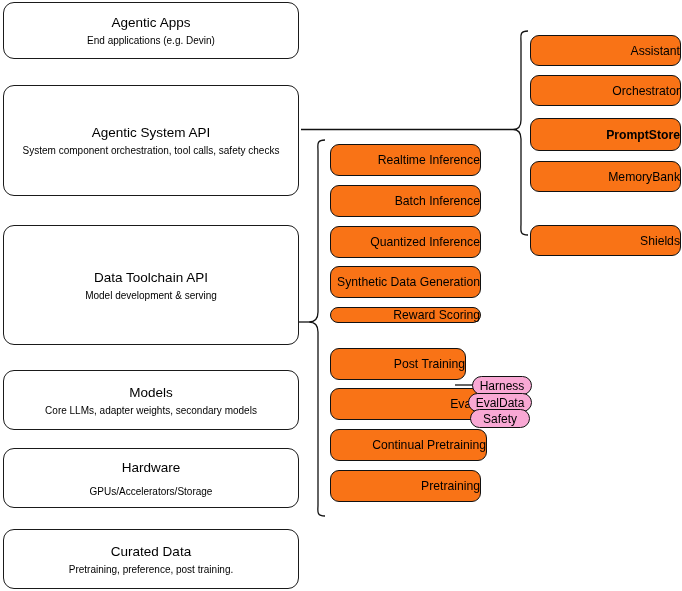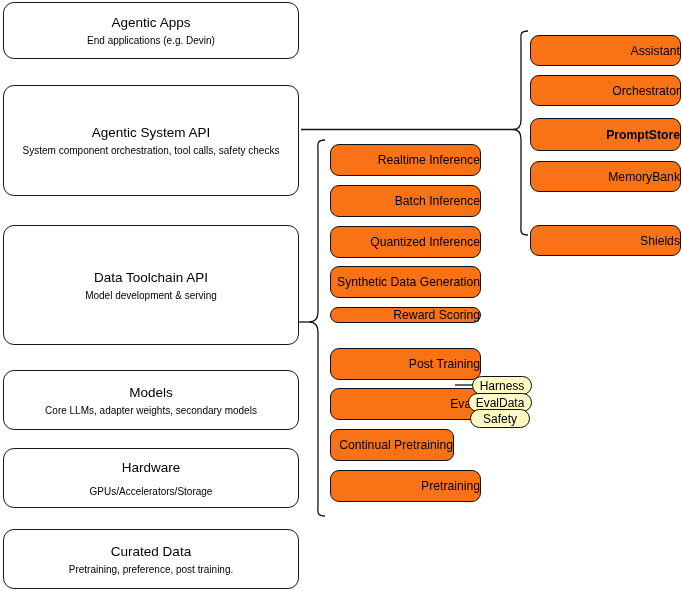--- a/index.html
+++ b/index.html
@@ -61,21 +61,21 @@
     color: #000;
     white-space: nowrap;
   }
 
   
   .pill {
     position: absolute;
     box-sizing: border-box;
     border: 1.4px solid #111111;
     border-radius: 999px;
-    background: #fef9c3;
+    background: #f9a8d4;
     display: flex;
     align-items: center;
     justify-content: center;
     font-size: 12px;
     color: #000;
     white-space: nowrap;
   }
 
   
   #wires {
@@ -161,27 +161,27 @@
   </div>
   <div class="item-box" style="left:330px; top:226px; width:151px; height:32px;">
     <span>Quantized Inference</span>
   </div>
   <div class="item-box" style="left:330px; top:266px; width:151px; height:32px;">
     <span>Synthetic Data Generation</span>
   </div>
   <div class="item-box" style="left:330px; top:307px; width:151px; height:16px;">
     <span>Reward Scoring</span>
   </div>
-  <div class="item-box" style="left:330px; top:348px; width:151px; height:32px;">
+  <div class="item-box" style="left:330px; top:348px; width:136px; height:32px;">
     <span>Post Training</span>
   </div>
   <div class="item-box" style="left:330px; top:388px; width:151px; height:32px;">
     <span>Evals</span>
   </div>
-  <div class="item-box" style="left:330px; top:429px; width:124px; height:32px;border-radius:8px;">
+  <div class="item-box" style="left:330px; top:429px; width:157px; height:32px;">
     <span>Continual Pretraining</span>
   </div>
   <div class="item-box" style="left:330px; top:470px; width:151px; height:32px;">
     <span>Pretraining</span>
   </div>
 
   <div class="pill" style="left:472px; top:376px; width:60px; height:19px;">
     <span>Harness</span>
   </div>
   <div class="pill" style="left:468px; top:393px; width:64px; height:19px;">

